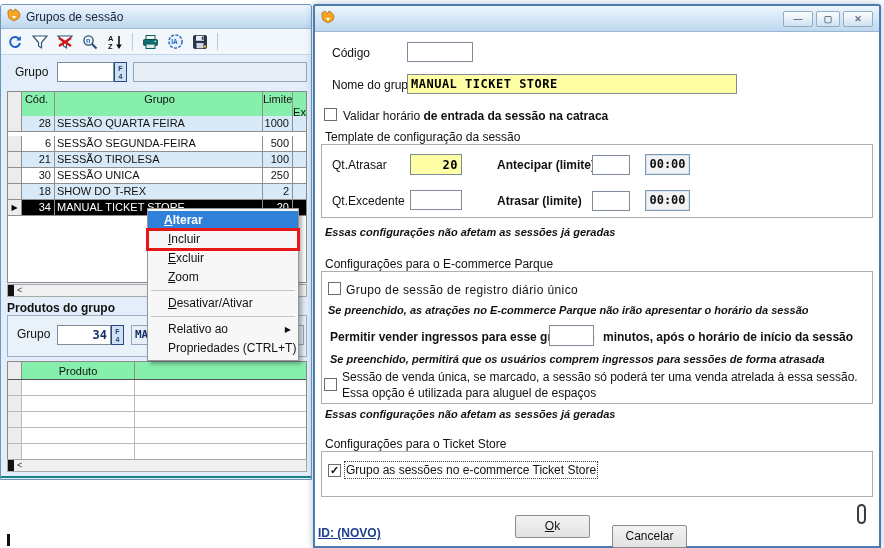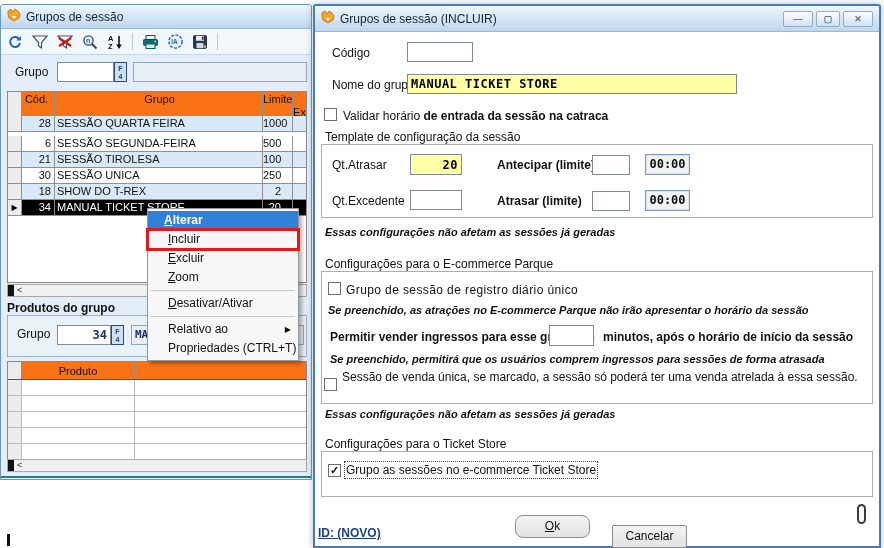--- a/index.html
+++ b/index.html
@@ -49,23 +49,23 @@
   
   .grid { position:absolute; background:#fff; border:1px solid #8a8a8a; }
   .grow { position:absolute; left:0; width:298px; height:16px; display:flex; font-size:11px; border-bottom:1px solid #8f8f8f; background:#fff; }
   .grow.alt { background:#d8eaf8; }
   .grow.sel { background:#000; color:#fff; }
   .gc { border-right:1px solid #8f8f8f; overflow:hidden; white-space:nowrap; line-height:15px; }
   .gc-ind { width:14px; background:#ececec; color:#000; text-align:center; font-size:8px; }
   .grow.sel .gc-ind { background:#ececec; color:#000; }
   .gc-cod { width:33px; text-align:right; padding-right:3px; }
   .gc-grp { width:208px; padding-left:2px; }
-  .gc-lim { width:30px; text-align:right; padding-right:11px; }
+  .gc-lim { width:30px; text-align:right; padding-right:3px; }
   .gc-ex  { width:13px; border-right:none; }
-  .ghead { position:absolute; left:0; top:0; width:298px; height:28px; display:flex; font-size:11px; background:#f97316; border-bottom:2px solid #222; }
+  .ghead { position:absolute; left:0; top:0; width:298px; height:28px; display:flex; font-size:11px; background:#86efac; border-bottom:2px solid #222; }
   .ghead .gc { line-height:13px; padding-top:1px; text-align:center; }
 
   .hscroll { position:absolute; height:13px; background:#f0f0f0; border:1px solid #a8a8a8; font-size:9px; color:#333; }
   .hthumb { position:absolute; left:0; top:0; width:6px; height:11px; background:#111; }
   .harrow { position:absolute; left:9px; top:0px; line-height:11px; }
 
   
   .menu { position:absolute; width:152px; background:#f7f7f7; border:1px solid #979797; box-shadow:3px 3px 4px rgba(0,0,0,.3);
           padding:2px 0; font-size:12px; z-index:6; }
   .mi { height:19px; line-height:19px; padding-left:20px; position:relative; white-space:nowrap; color:#111; }
@@ -284,21 +284,20 @@
 </div>
 
 <div class="dlg" style="left:313px;top:4px;width:568px;height:544px;">
   <div class="titlebar">
     <span>
       <svg width="14" height="14" viewBox="0 0 14 14">
           <path d="M1 3 L4 1 L6 4 L8 1 L11 3 L13 6 L12 10 L7 13 L2 10 1 6 Z" fill="#f6a623" stroke="#b36b12" stroke-width="0.8"></path>
           <path d="M5 8 L7 11 L9 8 Z" fill="#fff"></path>
         </svg>
     </span>
-    <span>Grupos de sessão (INCLUIR)</span>
     <span class="winbtns">
       <span class="winbtn" style="width:30px;">—</span>
       <span class="winbtn" style="width:24px;">▢</span>
       <span class="winbtn" style="width:30px;">✕</span>
     </span>
   </div>
 
   <span class="lbl" style="left:17px;top:40px;">Código</span>
   <input class="fld" style="left: 92px; top: 36px; width: 66px; height: 20px;" value="">
 
@@ -326,26 +325,27 @@
   <div class="gbox" style="left:6px;top:265px;width:552px;height:133px;"></div>
   <span class="cb" style="left:13px;top:276px;"></span>
   <span class="cbtext" style="left:31px;top:277px;letter-spacing:.4px;">Grupo de sessão de registro diário único</span>
   <span class="note" style="left:13px;top:298px;">Se preenchido, as atrações no E-commerce Parque não irão apresentar o horário da sessão</span>
   <span class="lbl bold" style="left:15px;top:324px;">Permitir vender ingressos para esse grupo até</span>
   <input class="fld" style="left: 234px; top: 319px; width: 45px; height: 21px;" value="">
   <span class="lbl bold" style="left:288px;top:324px;">minutos, após o horário de início da sessão</span>
   <span class="note" style="left:15px;top:347px;">Se preenchido, permitirá que os usuários comprem ingressos para sessões de forma atrasada</span>
   <span class="cb" style="left:9px;top:372px;"></span>
   <span class="cbtext" style="left:27px;top:364px;">Sessão de venda única, se marcado, a sessão só poderá ter uma venda atrelada à essa sessão.</span>
+  <span class="cbtext" style="left:27px;top:380px;">Essa opção é utilizada para aluguel de espaços</span>
   <span class="note" style="left:10px;top:402px;">Essas configurações não afetam as sessões já geradas</span>
 
   <span class="gheading" style="left:10px;top:431px;">Configurações para o Ticket Store</span>
   <div class="gbox" style="left:6px;top:445px;width:552px;height:46px;"></div>
   <span class="cb" style="left:13px;top:458px;">✓</span>
   <span class="cbtext focusrect" style="left:31px;top:457px;">Grupo as sessões no e-commerce Ticket Store</span>
 
-  <div class="pbtn ufirst" style="left:200px;top:509px;width:75px;border-radius:8px;">Ok</div>
+  <div class="pbtn ufirst" style="left:200px;top:509px;width:75px;">Ok</div>
   <div class="pbtn" style="left:297px;top:509px;width:75px;margin-top:10px;">Cancelar</div>
   <span class="idlink" style="left:3px;top:520px;">ID: (NOVO)</span>
 </div>
 
 <div class="cursor-capsule" style="left:857px;top:504px;"></div>
 <div class="stray-tick" style="left:7px;top:534px;"></div>
 
 </body></html>

